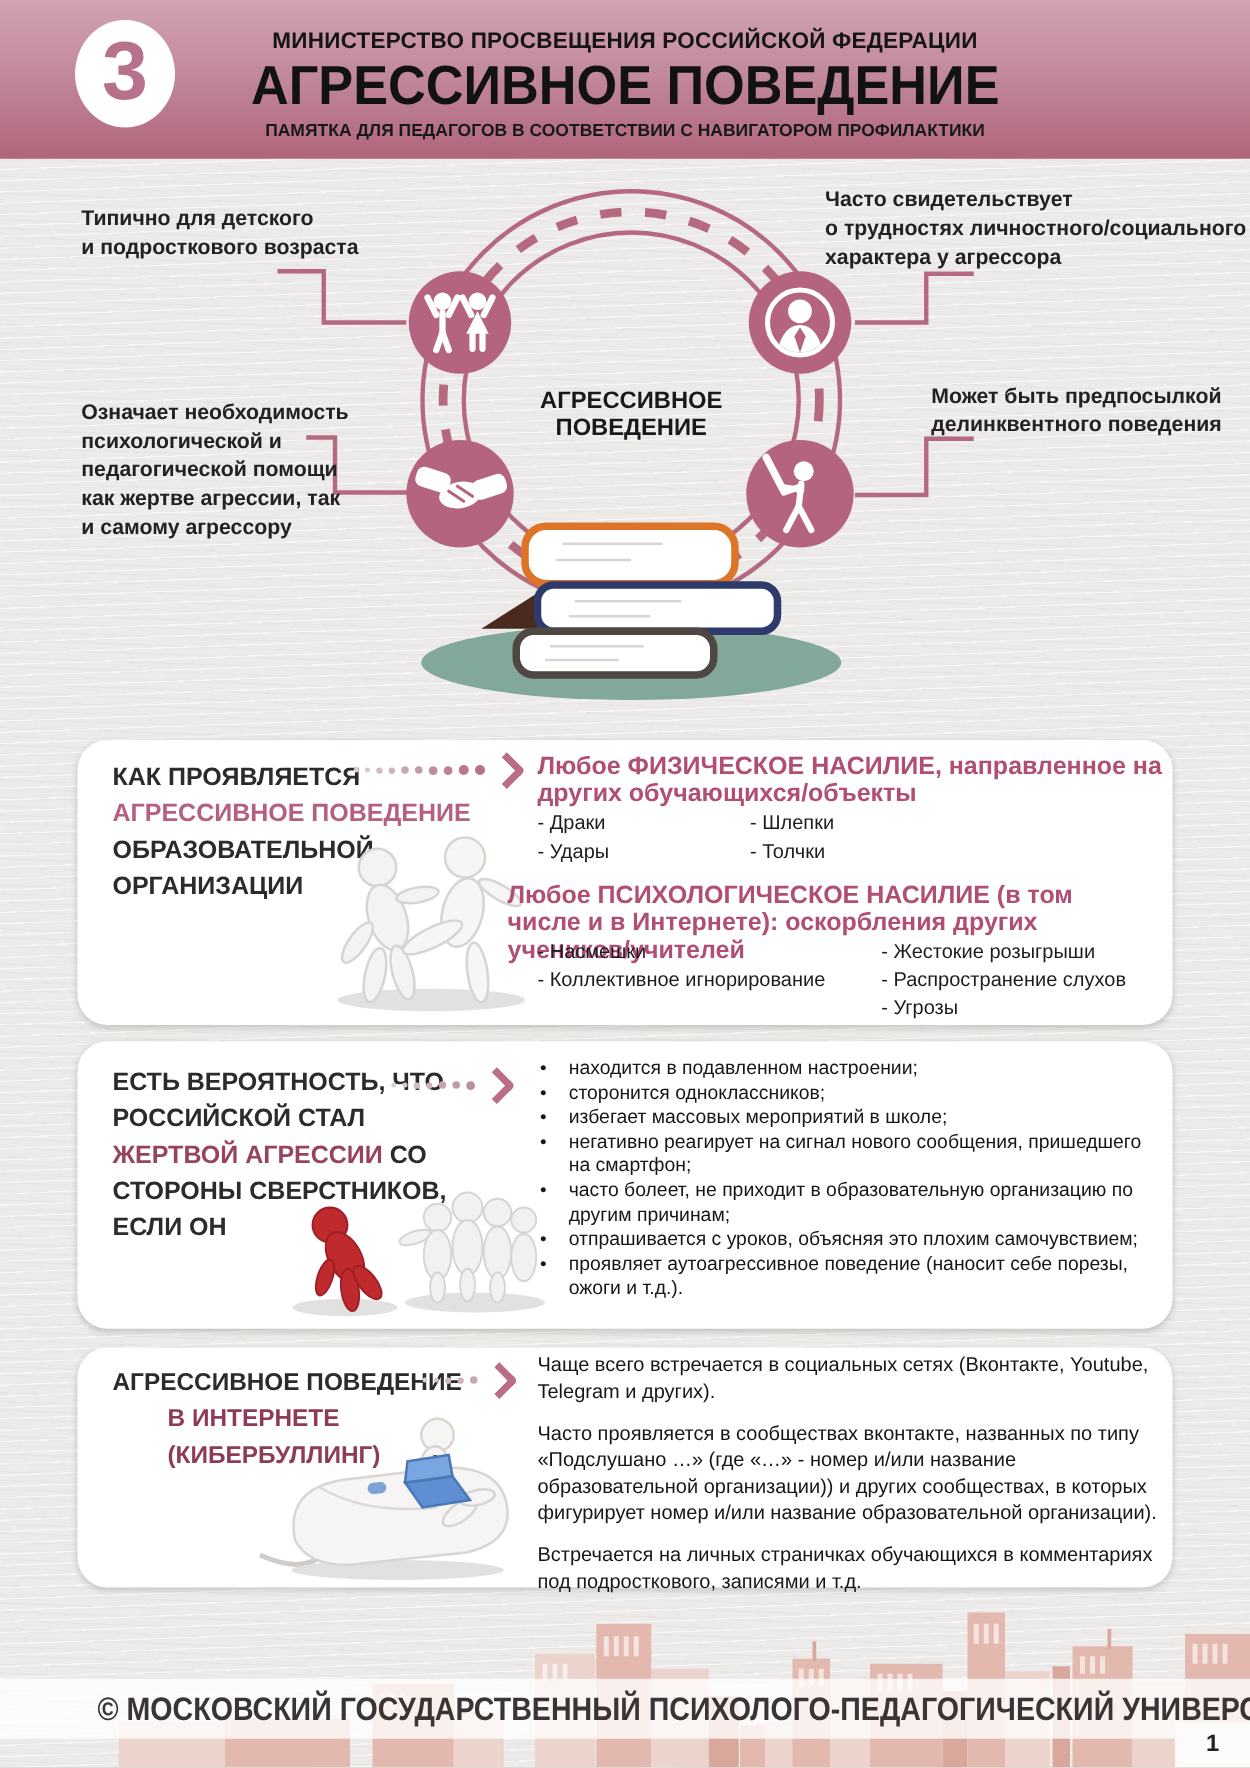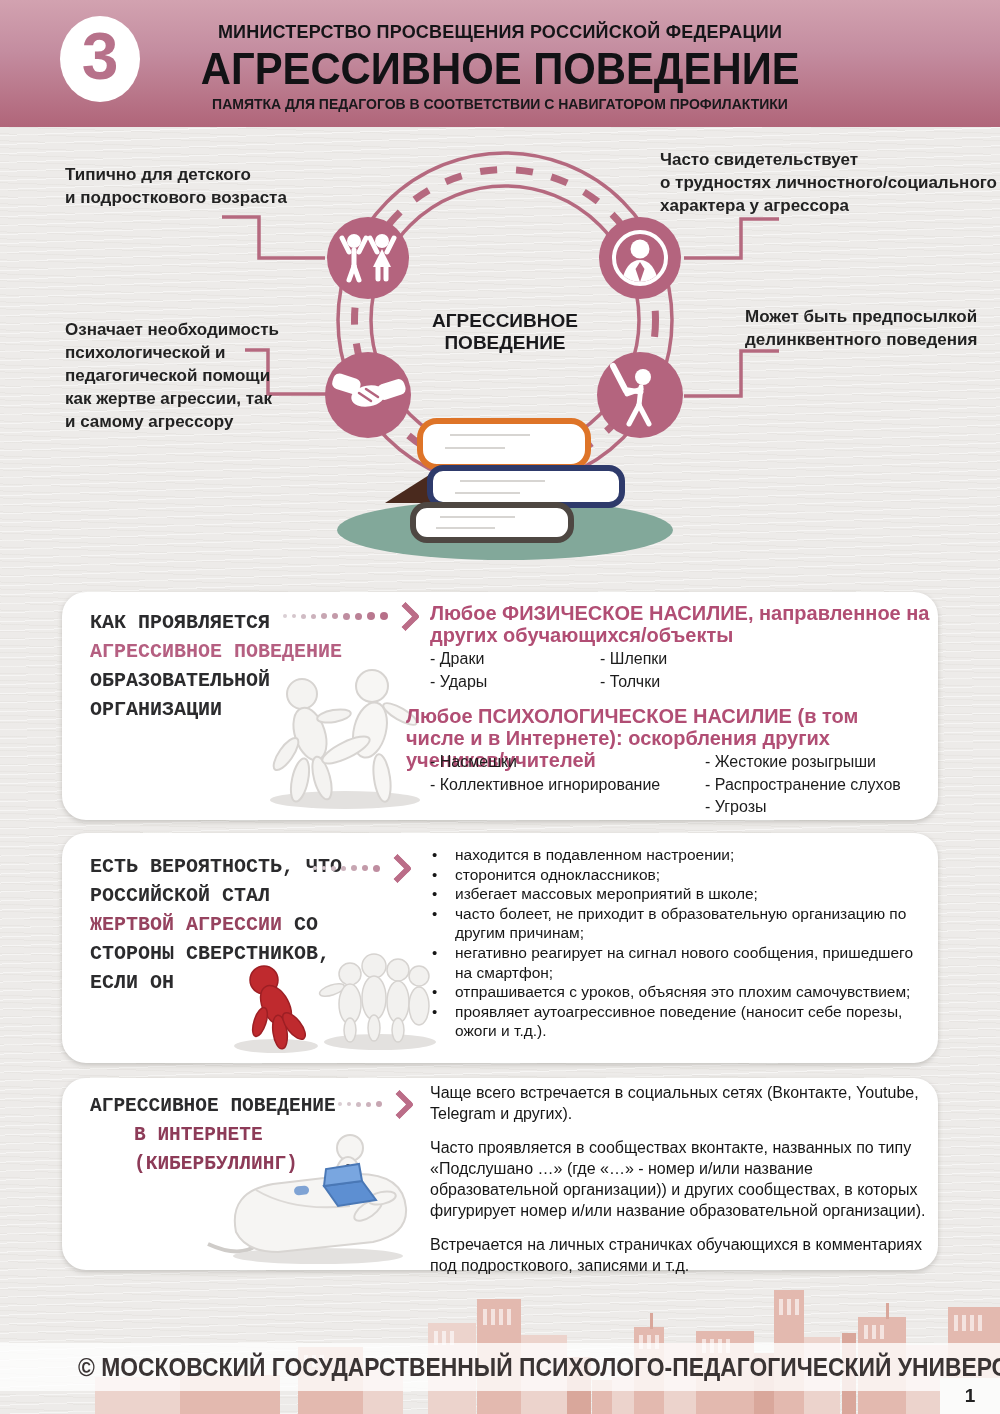--- a/index.html
+++ b/index.html
@@ -27,21 +27,21 @@
   .diagram-svg{position:absolute;left:0;top:130px;width:1000px;height:460px;}
   .callout{position:absolute;font-size:17px;font-weight:bold;line-height:23px;color:#222;white-space:pre-line;}
   .center-label{position:absolute;left:375px;top:310px;width:260px;text-align:center;
     font-size:19px;font-weight:bold;color:#19191c;}
   
   .card{position:absolute;left:62px;width:876px;background:#ffffff;border-radius:24px;
     box-shadow:0 2px 5px rgba(95,88,82,.28);}
   .card1{top:592px;height:228px;}
   .card2{top:833px;height:230px;}
   .card3{top:1078px;height:192px;}
-  .card-head{position:absolute;font-weight:bold;font-size:20px;line-height:29px;color:#2b2b2d;font-family:Liberation Mono, monospace;}
+  .card-head{position:absolute;font-weight:bold;font-size:20px;line-height:29px;color:#2b2b2d;}
   .accent-pink{color:#b55f81;}
   .accent-maroon{color:#96435f;}
   .accent-dkmaroon{color:#8d3b58;margin-left:44px;}
   
   .dotted-arrow{position:absolute;display:flex;align-items:center;gap:5px;height:20px;}
   .dotted-arrow i{display:block;border-radius:50%;}
   .dotted-arrow i:nth-child(1){width:4px;height:4px;background:#dacfd4;}
   .dotted-arrow i:nth-child(2){width:4px;height:4px;background:#d5c6cc;}
   .dotted-arrow i:nth-child(3){width:5px;height:5px;background:#d0bcc4;}
   .dotted-arrow i:nth-child(4){width:5px;height:5px;background:#ccb2bc;}
@@ -298,22 +298,22 @@
         <ellipse cx="191" cy="68" rx="10" ry="19"></ellipse>
       <ellipse cx="122" cy="92" rx="6" ry="12"></ellipse>
         <ellipse cx="146" cy="90" rx="6" ry="13"></ellipse>
       <ellipse cx="170" cy="92" rx="6" ry="12"></ellipse>
     </g>
   </svg>
   <div class="bullets">
     <div>находится в подавленном настроении;</div>
     <div>сторонится одноклассников;</div>
     <div>избегает массовых мероприятий в школе;</div>
+    <div>негативно реагирует на сигнал нового сообщения, пришедшего на смартфон;</div>
     <div>часто болеет, не приходит в образовательную организацию по другим причинам;</div>
-    <div>негативно реагирует на сигнал нового сообщения, пришедшего на смартфон;</div>
     <div>отпрашивается с уроков, объясняя это плохим самочувствием;</div>
     <div>проявляет аутоагрессивное поведение (наносит себе порезы, ожоги и т.д.).</div>
   </div>
 
   <div class="card card3"></div>
   <div class="card-head" style="left:90px;top:1092px;font-size:19.5px;">
     <div>АГРЕССИВНОЕ ПОВЕДЕНИЕ</div>
     <div class="accent-dkmaroon">В ИНТЕРНЕТЕ</div>
     <div class="accent-dkmaroon">(КИБЕРБУЛЛИНГ)</div>
   </div>

